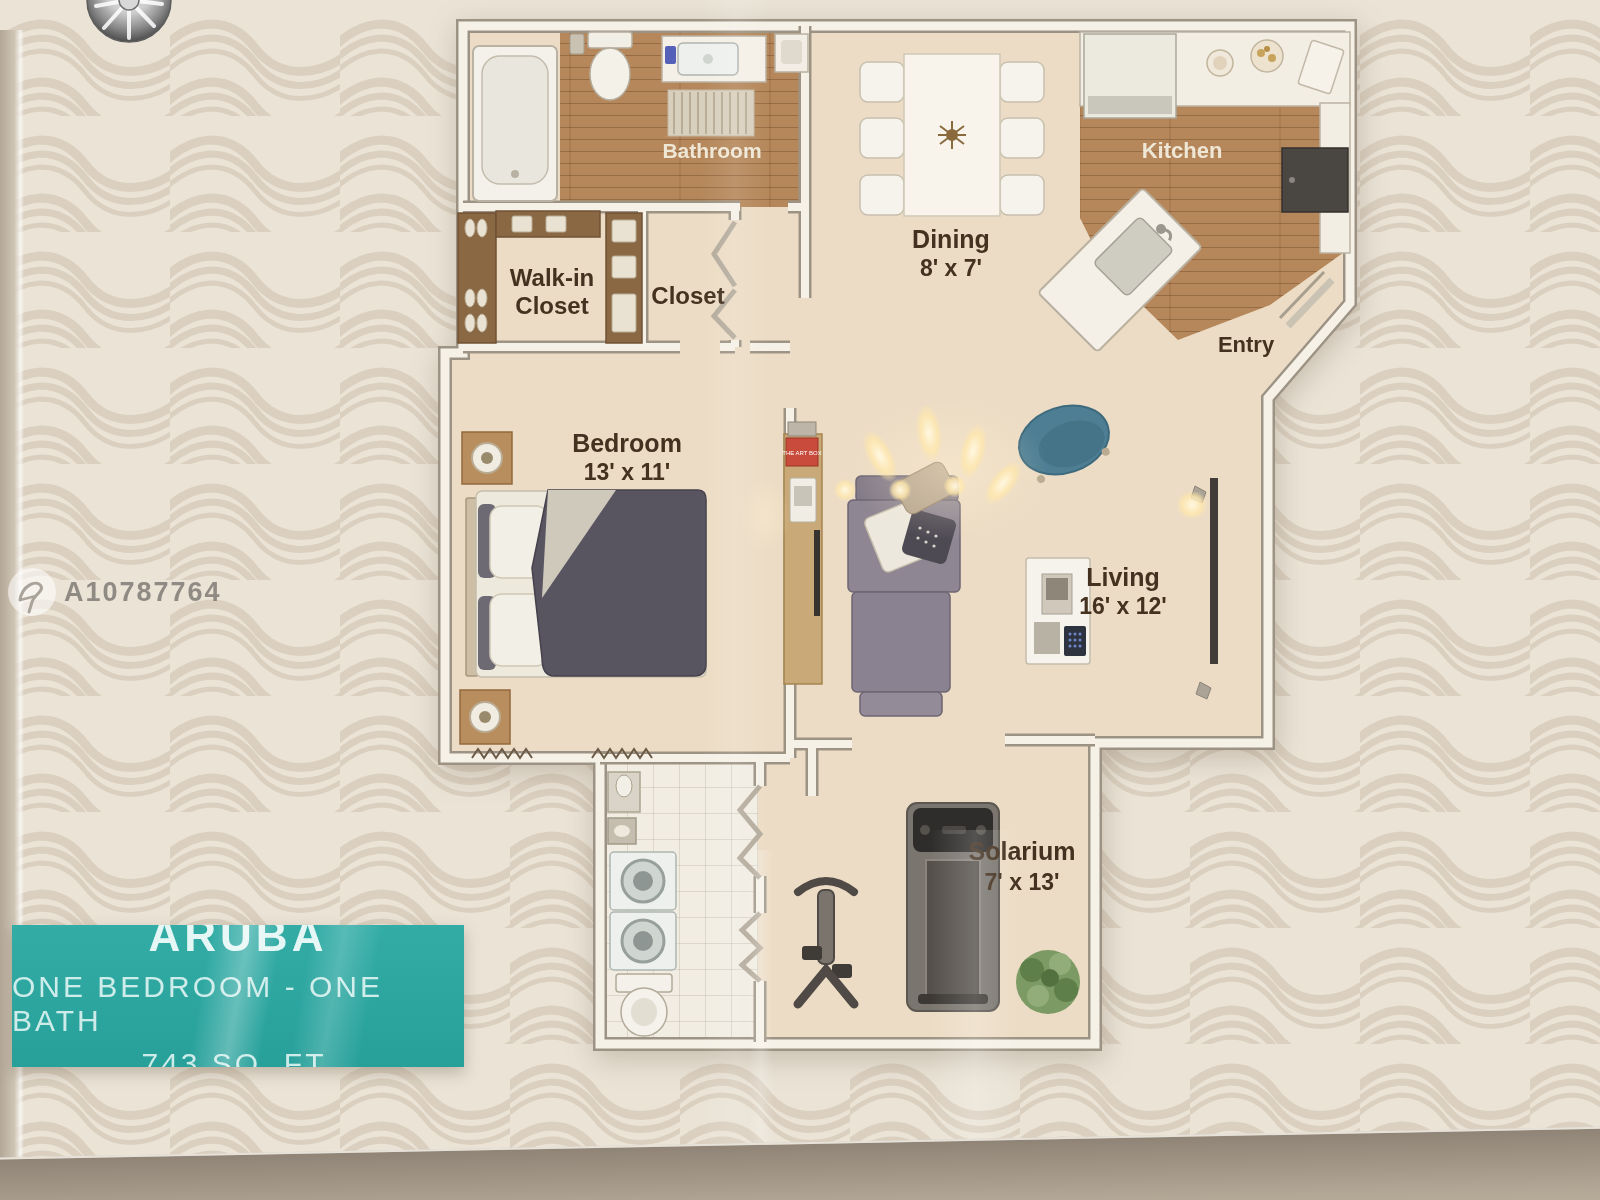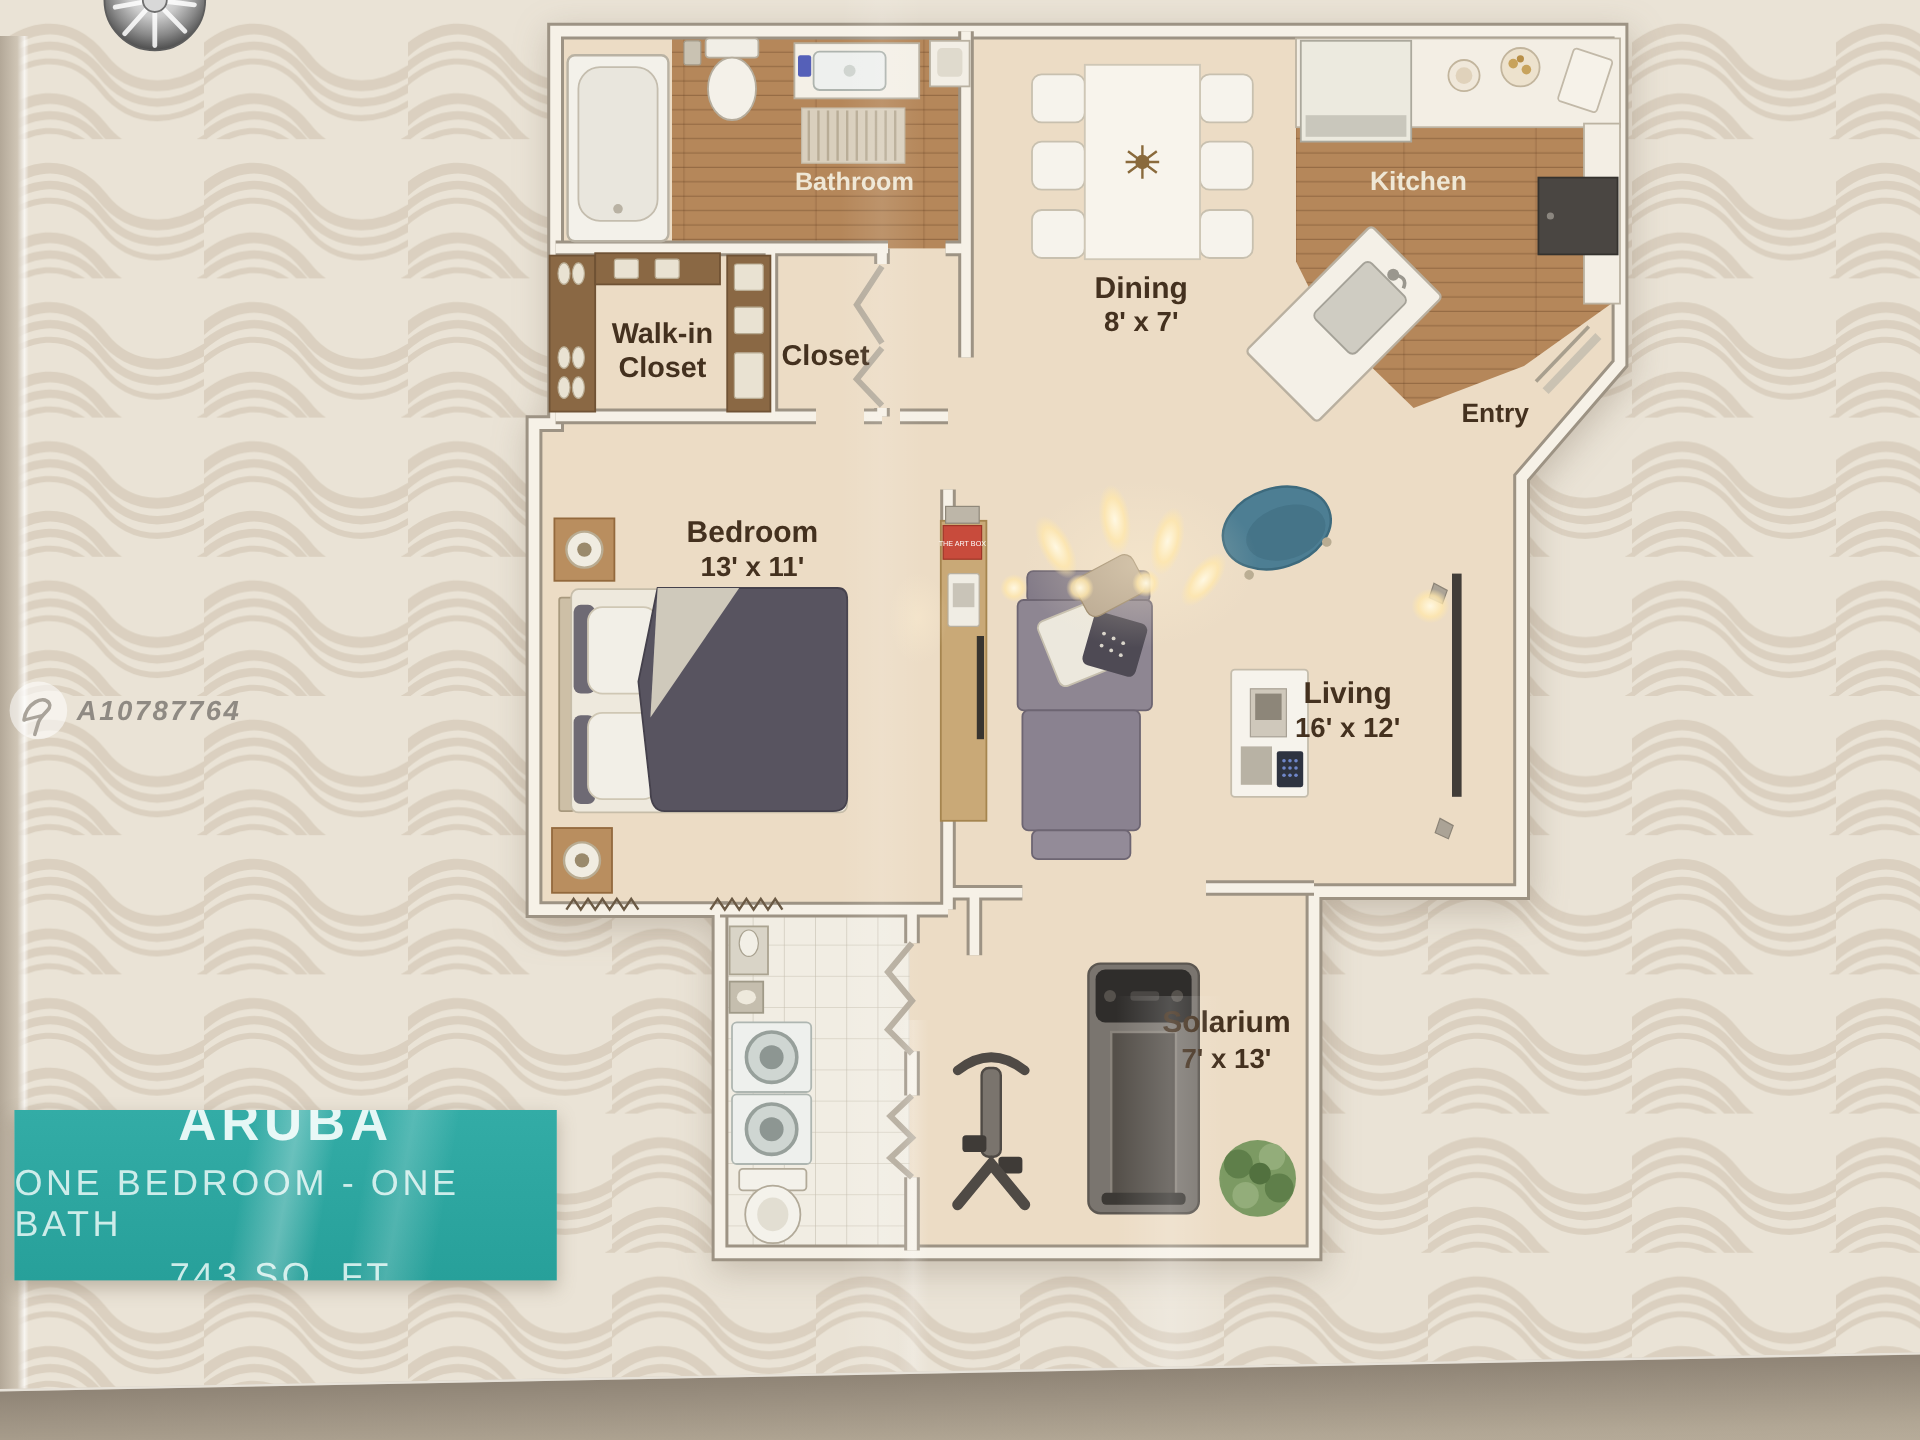--- a/index.html
+++ b/index.html
@@ -20,21 +20,21 @@
     box-shadow:0 6px 14px rgba(110,95,75,.35);
     display:flex;flex-direction:column;align-items:center;justify-content:center;
     gap:9px;overflow:hidden;}
   #plaque::after{content:"";position:absolute;inset:0;
     background:linear-gradient(100deg,rgba(255,255,255,0) 42%,rgba(255,255,255,.28) 50%,rgba(255,255,255,0) 57%,rgba(255,255,255,0) 63%,rgba(255,255,255,.18) 70%,rgba(255,255,255,0) 78%);}
   .plaque-title{color:rgba(236,250,248,.96);font-size:44px;font-weight:700;letter-spacing:4px;}
   .plaque-sub{color:rgba(228,246,244,.88);font-size:30px;font-weight:400;letter-spacing:3px;}
   .plaque-area{color:rgba(228,246,244,.88);font-size:30px;font-weight:400;letter-spacing:3px;}
   
   #watermark{left:6px;top:566px;z-index:6;display:flex;align-items:center;gap:6px;}
-  #wm-text{color:rgba(108,104,98,.72);font-size:23px;font-weight:600;letter-spacing:2px;font-style:italic;}
+  #wm-text{color:rgba(108,104,98,.72);font-size:27px;font-weight:600;letter-spacing:2px;}
   
   .flare{position:absolute;z-index:7;border-radius:50%;pointer-events:none;
     background:radial-gradient(closest-side,rgba(255,248,226,.98),rgba(255,231,172,.80) 45%,rgba(255,231,172,0) 72%);}
   .flare-soft{position:absolute;z-index:6;border-radius:50%;pointer-events:none;
     background:radial-gradient(closest-side,rgba(255,240,210,.40),rgba(255,240,210,0) 70%);}
   .streak{position:absolute;z-index:6;pointer-events:none;
     background:linear-gradient(90deg,rgba(255,255,255,0),rgba(255,255,255,.30),rgba(255,255,255,0));}
   
   #shelf{left:-40px;top:1142px;width:1700px;height:130px;z-index:8;
     transform:rotate(-1.1deg);

